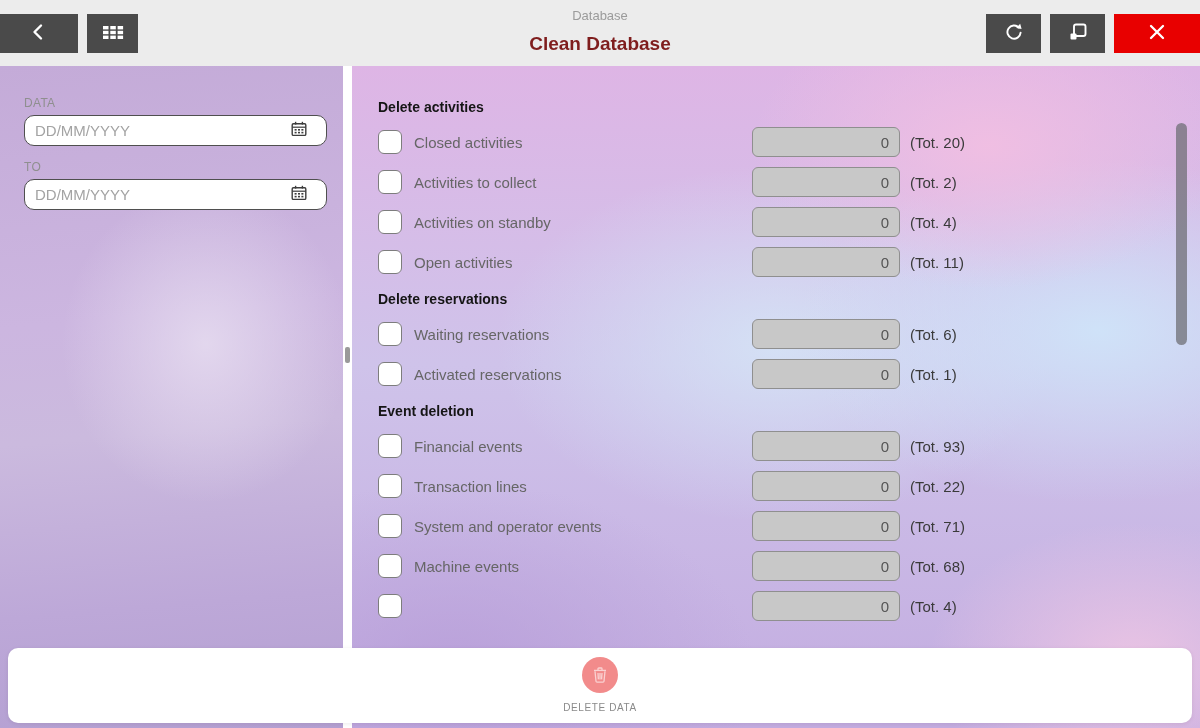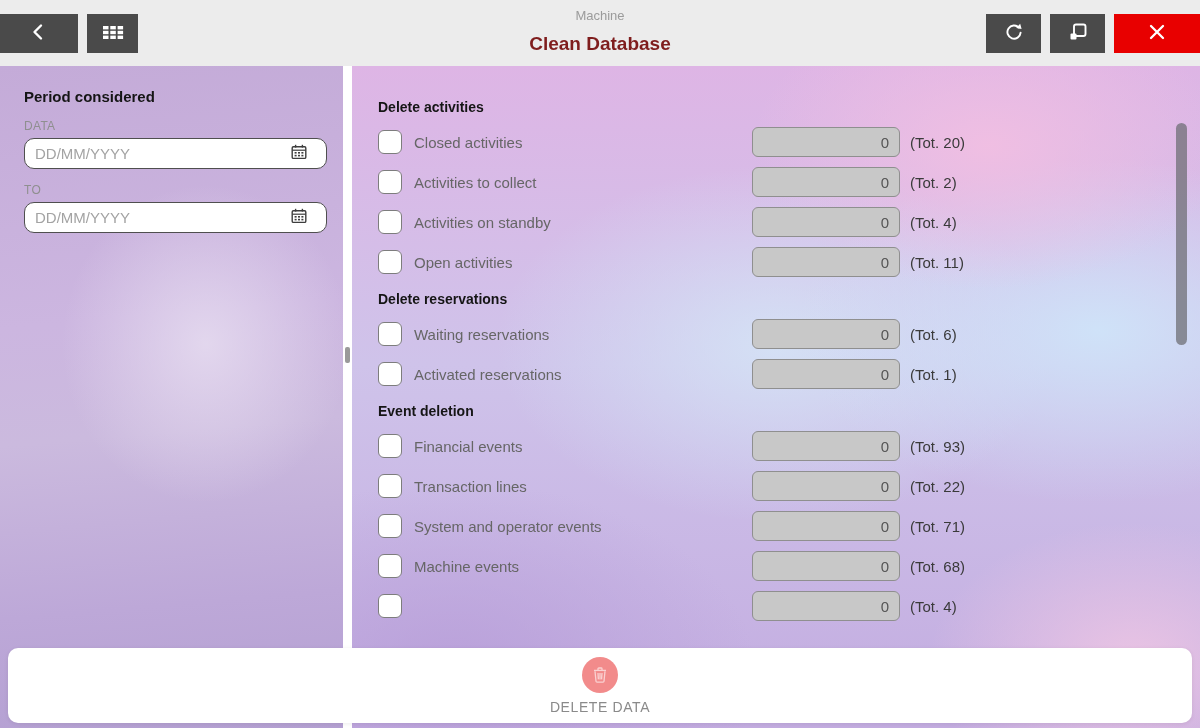--- a/index.html
+++ b/index.html
@@ -104,21 +104,21 @@
     position:absolute; left:8px; right:8px; bottom:5px; height:75px;
     background:#fff; border-radius:10px; z-index:10;
     display:flex; align-items:center; justify-content:center;
     box-shadow:0 1px 4px rgba(0,0,0,.08);
   }
   .delete-btn { border:none; background:transparent; cursor:pointer; text-align:center; }
   .delete-circle {
     width:36px; height:36px; border-radius:50%; background:var(--pink,#f28b8b);
     display:flex; align-items:center; justify-content:center; margin:0 auto 6px;
   }
-  .delete-label { font-size:14px; color:#8a8a8a; letter-spacing:.6px; }
+  .delete-label { font-size:10px; color:#8a8a8a; letter-spacing:.6px; }
 </style>
 </head>
 <body>
 
 <div class="header">
   <div class="hdr-group left">
     <button class="hdr-btn back">
       <span>
         <svg width="24" height="24" viewBox="0 0 24 24">
             <polyline points="14,5.5 7.5,12 14,18.5" fill="none" stroke="#fff" stroke-width="2.4" stroke-linecap="round" stroke-linejoin="round"></polyline>
@@ -138,21 +138,21 @@
             <rect x="3" y="15.6" width="5.5" height="3.4"></rect>
               <rect x="10.3" y="15.6" width="5.5" height="3.4"></rect>
               <rect x="17.6" y="15.6" width="5.5" height="3.4"></rect>
           </g>
         </svg>
       </span>
     </button>
   </div>
 
   <div class="hdr-title">
-    <div class="hdr-subtitle">Machine</div>
+    <div class="hdr-subtitle">Database</div>
     <div class="hdr-maintitle">Clean Database</div>
   </div>
 
   <div class="hdr-group right">
     <button class="hdr-btn refresh">
       <span>
         <svg width="24" height="24" viewBox="0 0 24 24">
           <path d="M 16.9 7.6 A 6.6 6.6 0 1 0 18.6 12.6" fill="none" stroke="#fff" stroke-width="1.9" stroke-linecap="round"></path>
           <polygon points="14.2,7.9 19.6,8.9 18.2,3.8" fill="#fff"></polygon>
         </svg>
@@ -171,21 +171,20 @@
         <svg width="24" height="24" viewBox="0 0 24 24">
           <path d="M6 6 L18 18 M18 6 L6 18" stroke="#fff" stroke-width="2.3" stroke-linecap="round"></path>
         </svg>
       </span>
     </button>
   </div>
 </div>
 
 <div class="content-wrap">
   <aside class="sidebar">
-    <div class="sb-title">Period considered</div>
 
     <div class="sb-label">DATA</div>
     <div class="date-field">
       <input type="text" placeholder="DD/MM/YYYY" style="">
       <span>
         <svg width="18" height="18" viewBox="0 0 18 18">
           <rect x="2.2" y="3.8" width="13.6" height="11.6" rx="1.2" fill="none" stroke="#3d3d3d" stroke-width="1.4"></rect>
           <line x1="5.6" y1="1.8" x2="5.6" y2="4.6" stroke="#3d3d3d" stroke-width="1.4"></line>
           <line x1="12.4" y1="1.8" x2="12.4" y2="4.6" stroke="#3d3d3d" stroke-width="1.4"></line>
           <line x1="2.5" y1="7.2" x2="15.5" y2="7.2" stroke="#3d3d3d" stroke-width="1.2"></line>

